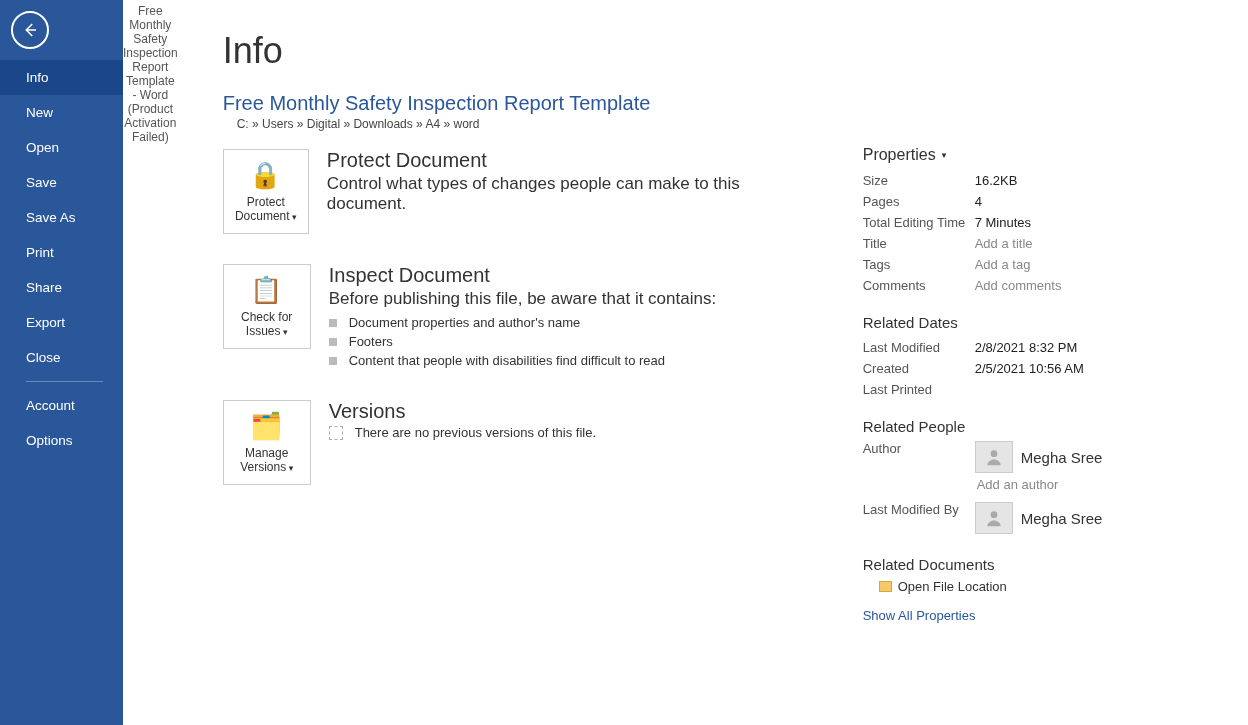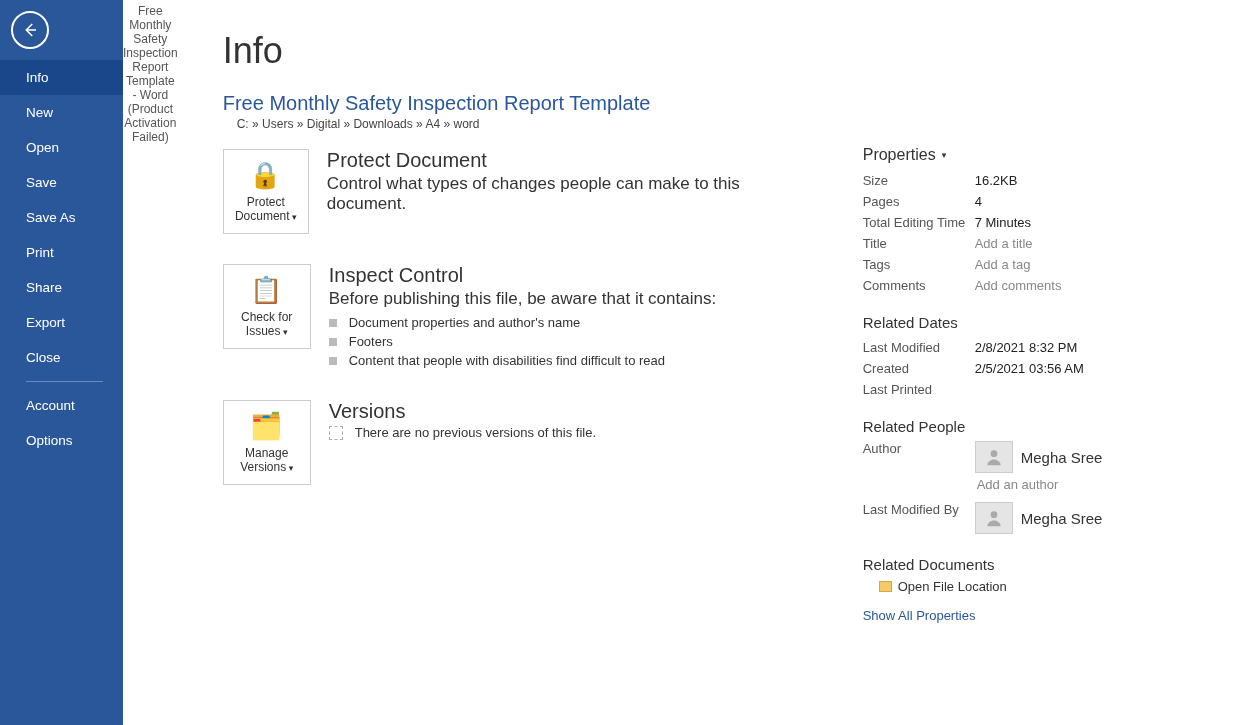--- a/index.html
+++ b/index.html
@@ -94,21 +94,21 @@
             <div class="sect-desc">Control what types of changes people can make to this document.</div>
           </div>
         </div>
 
         <div class="section-row">
           <div class="tile">
             <div class="tile-icon">📋</div>
             <div><span>Check for</span><br><span>Issues</span><span class="chevron"> ▾</span></div>
           </div>
           <div>
-            <div class="sect-title">Inspect Control</div>
+            <div class="sect-title">Inspect Document</div>
             <div class="sect-desc">Before publishing this file, be aware that it contains:</div>
             <ul class="bullet-list">
               <li>
                   <span class="sq"></span>
                   <span>Document properties and author's name</span>
                 </li>
               <li>
                   <span class="sq"></span>
                   <span>Footers</span>
                 </li>
@@ -165,21 +165,21 @@
             <span class="v placeholder">Add comments</span>
           </div>
 
         <div class="subhead">Related Dates</div>
         <div class="kv">
             <span class="k">Last Modified</span>
             <span class="v">2/8/2021 8:32 PM</span>
           </div>
         <div class="kv">
             <span class="k">Created</span>
-            <span class="v">2/5/2021 03:56 AM</span>
+            <span class="v">2/5/2021 10:56 AM</span>
           </div>
         <div class="kv">
             <span class="k">Last Printed</span>
             <span class="v"></span>
           </div>
 
         <div class="subhead">Related People</div>
         <div class="people-block">
           <div class="person-row">
             <span class="pk">Author</span>

